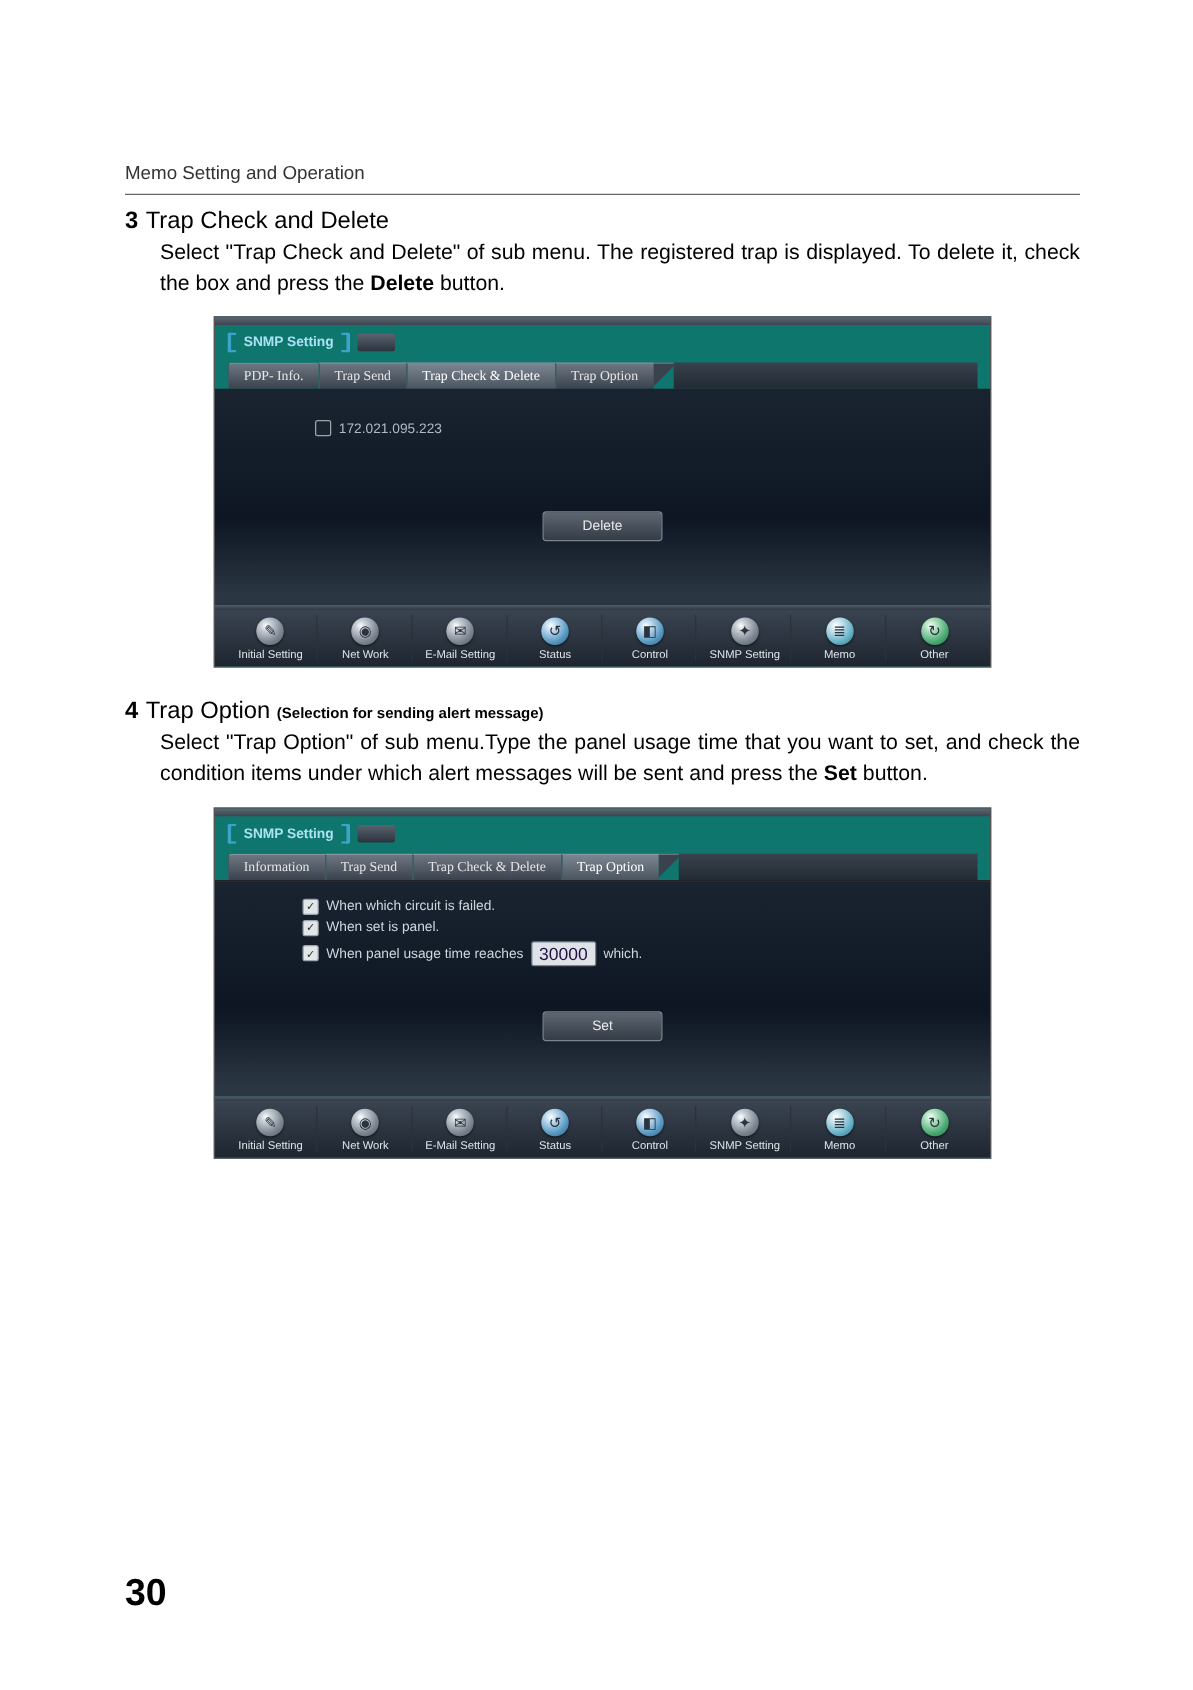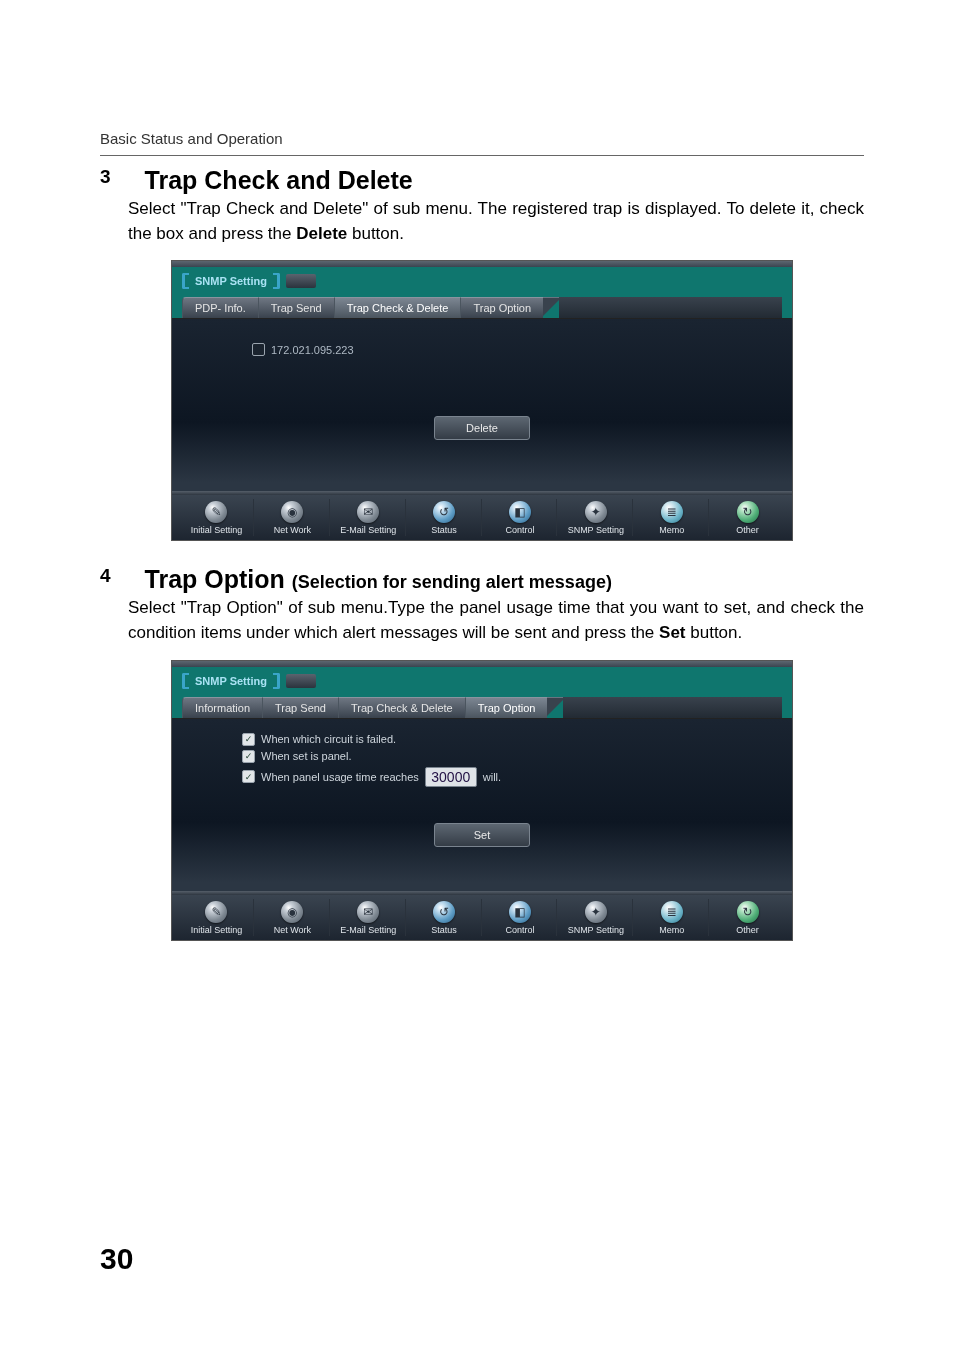--- a/index.html
+++ b/index.html
@@ -28,27 +28,26 @@
   .section-row {
     display: flex;
     margin-top: 6px;
   }
   .section-num {
     font-weight: bold;
     font-size: 19px;
     margin-right: 6px;
   }
   .section-title {
-    font-weight: bold;
-    font-size: 25px;
-    margin-left: 28px;
+    font-weight: normal;
+    font-size: 19px;
   }
   .section-sub {
     font-weight: bold;
-    font-size: 18px;
+    font-size: 12px;
   }
   .section-body {
     font-size: 17px;
     line-height: 1.45;
     margin-left: 28px;
     margin-top: 2px;
     text-align: justify;
   }
   .strong { font-weight: bold; }
 
@@ -86,20 +85,21 @@
   }
   .label-tail {
     height: 14px;
     flex: 0 0 30px;
     background: linear-gradient(#5a636e,#2b333d);
     border-radius: 2px;
   }
   .tabs {
     display:flex;
     margin: 8px 10px 0 10px;
+    font-family: Liberation Serif, serif;
   }
   .tab {
     padding: 4px 12px;
     background: linear-gradient(#6e7682,#39424d);
     color:#e5e5e5;
     border-top: 1px solid #8a949f;
     border-left: 1px solid #4b555f;
     cursor: pointer;
     font-size:11px;
     white-space: nowrap;
@@ -216,30 +216,30 @@
   }
   .nav-item.primary .nav-icon{
     background: radial-gradient(circle at 35% 30%, #ffffff 0%, #c3ddef 20%, #5d9cc5 60%, #2a5f85 100%);
   }
   .nav-item.alt .nav-icon{
     background: radial-gradient(circle at 35% 30%, #ffffff 0%, #d2e7ee 20%, #6cb4c9 60%, #2b7489 100%);
   }
   .page-number {
     position:absolute;
     left:100px;
-    bottom:76px;
+    bottom:60px;
     font-weight:bold;
     font-size:30px;
   }
 </style>
 </head>
 <body>
 
 <div class="page">
-  <div class="header-line">Basic Status and Operation</div>
+  <div class="header-line">Memo Setting and Operation</div>
   <div class="sep"></div>
 
   <div class="section-row">
     <span class="section-num">3</span>
     <span class="section-title">Trap Check and Delete</span>
   </div>
   <div class="section-body">
     <span>Select "Trap Check and Delete" of sub menu. The registered trap is displayed. To delete it, check the box and press the </span><span class="strong">Delete</span><span> button.</span>
   </div>
 
@@ -336,21 +336,21 @@
           <span>When which circuit is failed.</span>
         </div>
         <div class="cond-row">
           <span class="chk checked">✓</span>
           <span>When set is panel.</span>
         </div>
         <div class="cond-row">
           <span class="chk checked">✓</span>
           <span>When panel usage time reaches</span>
           <input class="hours-input" value="30000" style="">
-          <span>will.</span>
+          <span>which.</span>
         </div>
       </div>
       <div class="mid-btn tight">Set</div>
     </div>
     <div class="ss-sep"></div>
     <div class="bottom-nav">
       <div class="nav-item">
           <div class="nav-icon">✎</div>
           <span>Initial Setting</span>
         </div>

